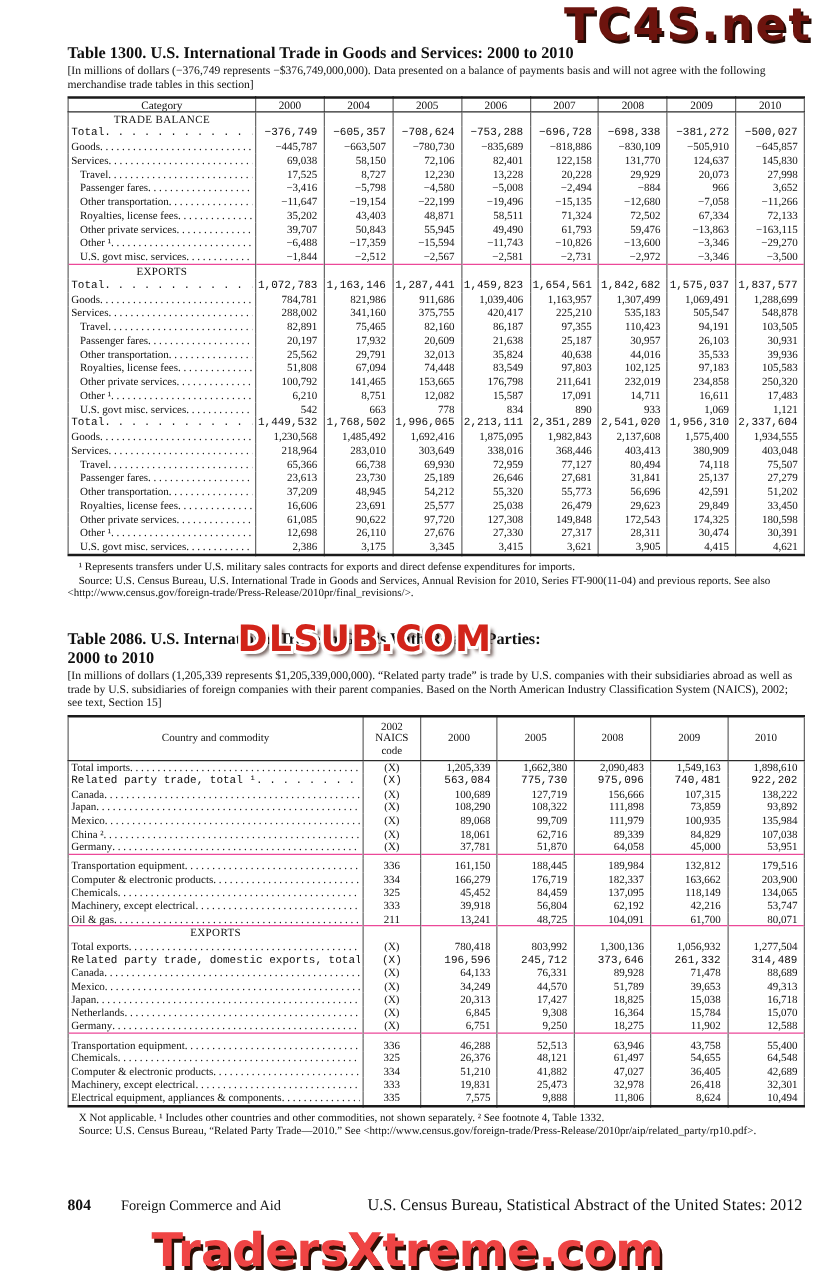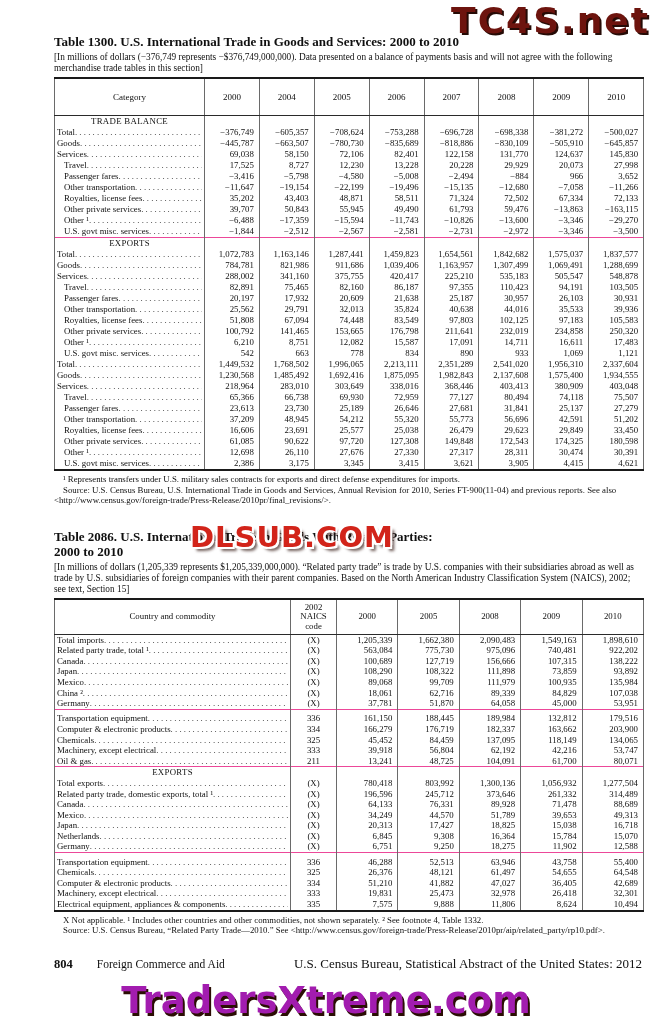--- a/index.html
+++ b/index.html
@@ -17,38 +17,38 @@
   .tbl-subtitle { font-size: 9.3px; line-height: 10.6px; margin-bottom: 4px; }
 
   table {
     width: 100%; border-collapse: collapse; table-layout: fixed;
     border-top: 2px solid #1a1a1a; border-bottom: 2px solid #1a1a1a;
   }
   th, td { border-left: 1px solid #6a6a6a; border-right: 1px solid #6a6a6a; font-weight: normal; }
   thead th { border-bottom: 1px solid #2a2a2a; text-align: center; }
 
   #table1300 { font-size: 8.8px; }
-  #table1300 thead th { padding: 13px 1px; font-size: 9px; }
+  #table1300 thead th { padding: 0 1px; font-size: 9px; }
   #table1300 td { line-height: 11px; padding: 0 2px; }
   .c1300-label { width: 150px; }
   .c1300-year { width: 54.9px; }
 
   #table1301 { font-size: 8.8px; }
   #table1301 thead th { height: 35px; vertical-align: middle; padding: 1px; line-height: 9.6px; font-size: 8.8px; }
   #table1301 td { line-height: 10.6px; padding: 0 2px; }
   .c1301-label { width: 236px; }
   .c1301-code { width: 46px; }
   .c1301-year { width: 61.4px; }
 
   .num { text-align: right; padding: 0 5px 0 1px !important; }
   .code { text-align: center; }
   .sec-head { text-align: center; letter-spacing: 0.3px; }
   tr.ruled td { border-top: 1px solid #ec4899; }
   tr.spacer td { height: 4px; }
-  tr.bold { font-weight: bold; }
+  tr.bold { font-weight: bold; font-family: Liberation Mono, monospace; }
 
   .lblcell { display: flex; overflow: hidden; }
   .ind1 { padding-left: 7px; }
   .lbl { white-space: nowrap; }
   .leader { flex: 1 1 auto; overflow: hidden; white-space: nowrap; }
   .leader::before { content: " . . . . . . . . . . . . . . . . . . . . . . . . . . . . . . . . . . . . . . . . . . . . . . . . . . . . . . . . . . . ."; }
 
   .footnotes { margin-top: 3px; font-size: 8.8px; line-height: 10.4px; }
   .footnotes p { text-indent: 9px; }
 
@@ -60,21 +60,21 @@
   .pgsec { font-size: 11.5px; margin-left: 24px; }
   .pgspacer { flex: 1; }
   .pgsrc { font-size: 13px; }
 
   .wm { font-family: "DejaVu Sans", sans-serif; font-weight: bold; position: absolute; z-index: 5; white-space: nowrap; }
   .wm-top { top: 0; right: 2px; font-size: 36px; color: #6d140e; text-shadow: 2px 2px 0 #260b06; letter-spacing: 2px; }
   .wm-mid {
     top: -9px; left: 136px; font-size: 29px; color: #d2241a; letter-spacing: 1px;
     text-shadow: -2px -2px 0 #fff, 2px -2px 0 #fff, -2px 2px 0 #fff, 2px 2px 0 #fff, 4px 4px 3px rgba(40,10,5,0.65);
   }
-  .wm-bottom { left: 0; right: 0; bottom: 2px; text-align: center; font-size: 37px; color: #a21caf; text-shadow: 2px 3px 0 #2b0e04; }
+  .wm-bottom { left: 0; right: 0; bottom: 2px; text-align: center; font-size: 37px; color: #ef4444; text-shadow: 2px 3px 0 #2b0e04; }
 </style>
 </head>
 <body>
 
 <div class="page">
 
   <div class="wm wm-top">TC4S.net</div>
 
   <div>
     <h1 class="tbl-title">Table 1300. U.S. International Trade in Goods and Services: 2000 to 2010</h1>

